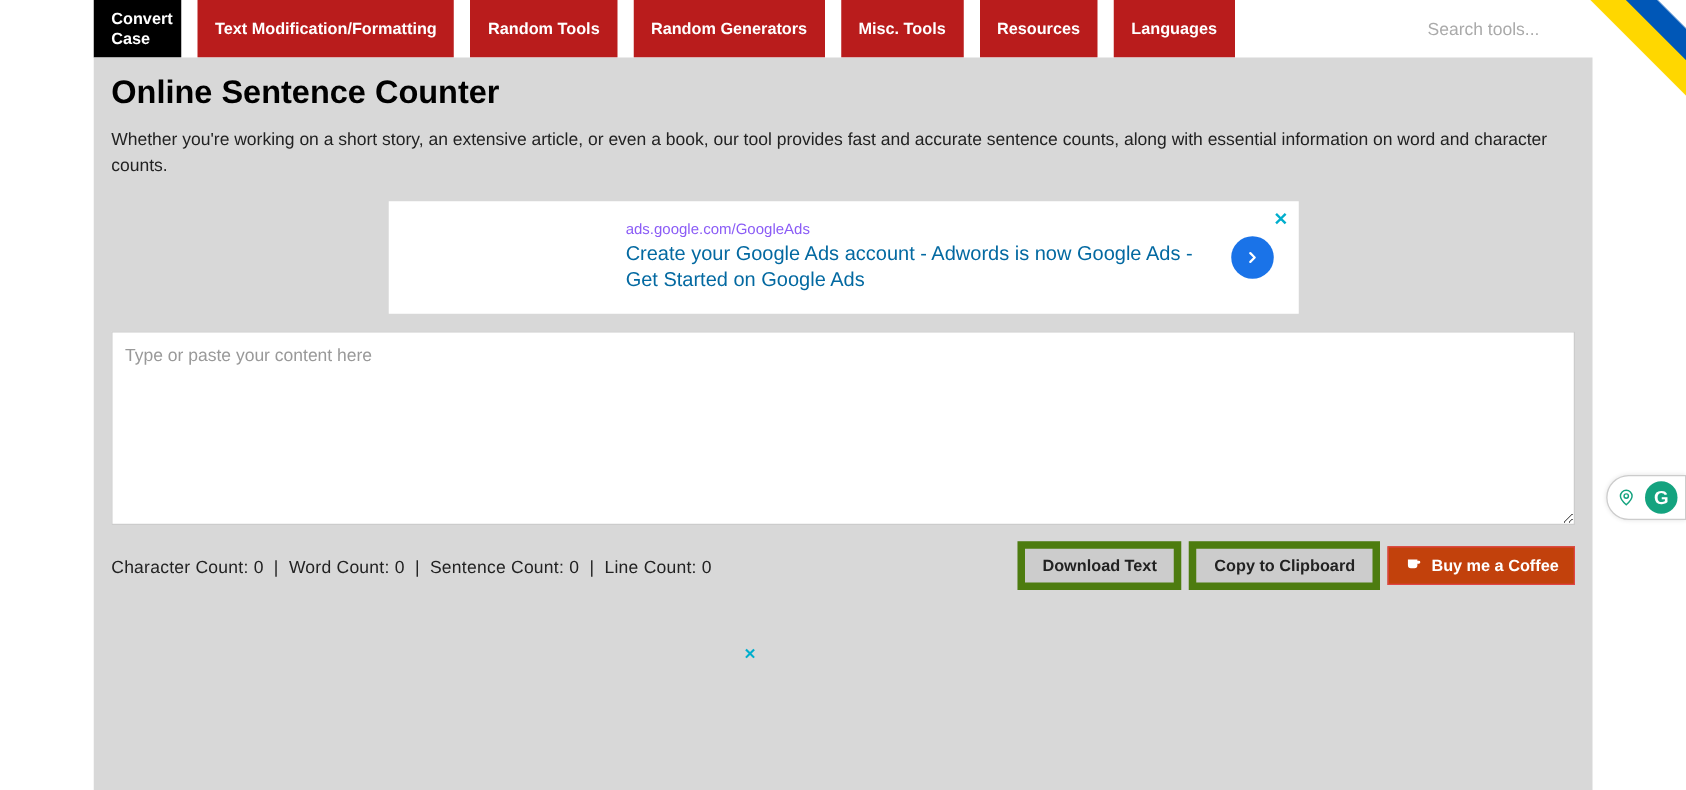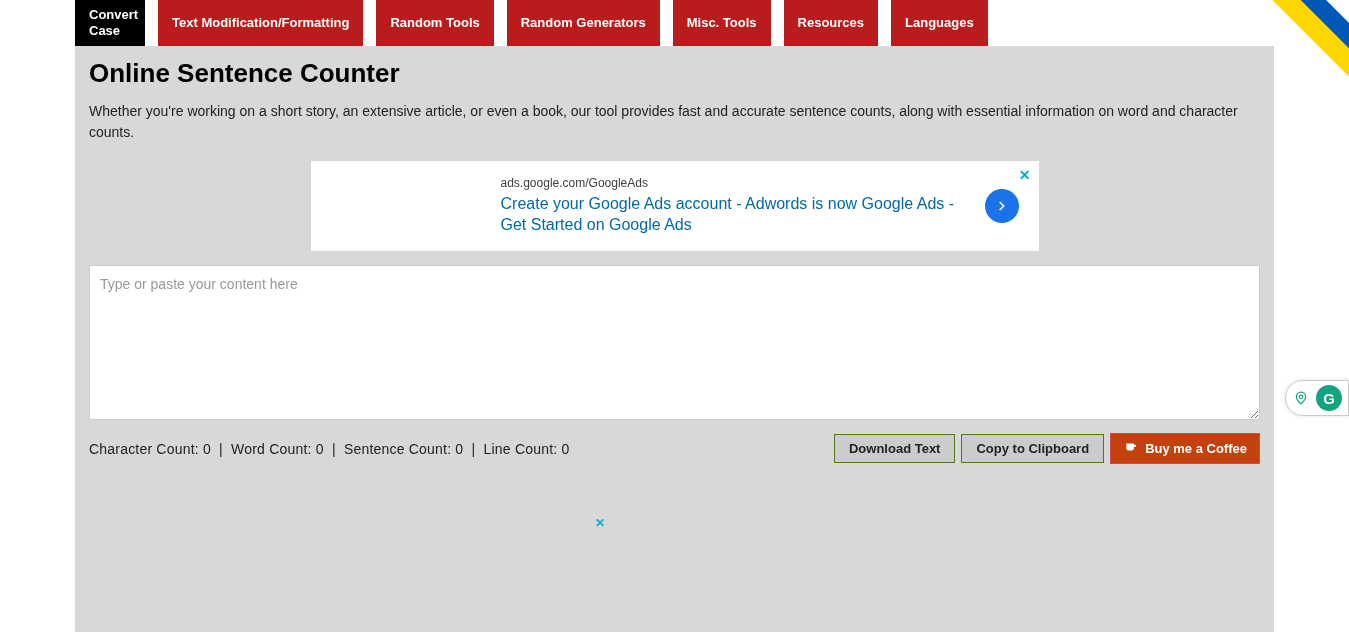--- a/index.html
+++ b/index.html
@@ -9,29 +9,29 @@
 .nav-item.active { background: #000; }
 .nav-spacer { flex: 1; }
 .search-input { border: none; outline: none; font-size: 14px; padding: 8px; color: #888; background: transparent; width: 140px; }
 .search-input::placeholder { color: #aaa; }
 .content { background: #d8d8d8; padding: 12px 0 200px 0; margin: 0 75px; }
 .content-inner { padding: 0 14px; }
 h1 { font-size: 26px; font-weight: bold; margin-bottom: 12px; color: #000000; }
 .desc { font-size: 14px; color: #222; line-height: 1.5; margin-bottom: 18px; }
 .ad { background: #fff; width: 728px; height: 90px; margin: 0 auto 12px auto; position: relative; display: flex; align-items: center; padding: 10px 60px 10px 190px; }
 .ad-close { position: absolute; top: 6px; right: 8px; color: #00aecd; font-size: 14px; cursor: pointer; font-weight: bold; }
-.ad-url { font-size: 12px; color: #404040; margin-bottom: 4px; }
+.ad-url { font-size: 12px; color: #8b5cf6; margin-bottom: 4px; }
 .ad-title { font-size: 16px; color: #0369a1; line-height: 1.3; }
 .ad-arrow { position: absolute; right: 20px; top: 50%; transform: translateY(-50%); width: 34px; height: 34px; background: #1a73e8; border-radius: 50%; display: flex; align-items: center; justify-content: center; color: #fff; font-size: 16px; cursor: pointer; }
 .textarea-wrap { background: #d8d8d8; padding: 2px 0 0 0; }
 textarea { width: 100%; height: 155px; border: 1px solid #ccc; padding: 10px; font-size: 14px; font-family: inherit; resize: vertical; outline: none; }
 textarea::placeholder { color: #999; }
 .stats-row { display: flex; align-items: center; padding: 10px 0; font-size: 14px; color: #222; }
 .stats-row .stats { flex: 1; letter-spacing: 0.2px; }
-.btn { background: #ccc; border: 1px solid #4d7c0f; padding: 6px 14px; font-size: 13px; font-weight: bold; cursor: pointer; color: #222; margin-left: 6px; }
+.btn { background: #ccc; border: 6px solid #4d7c0f; padding: 6px 14px; font-size: 13px; font-weight: bold; cursor: pointer; color: #222; margin-left: 6px; }
 .btn-red { background: #c2410c; border: 1px solid #e04444; color: #fff; display: inline-flex; align-items: center; gap: 6px; padding: 6px 12px; }
 .small-ad-close { position: absolute; top: 470px; left: 520px; color: #00aecd; font-size: 12px; font-weight: bold; cursor: pointer; }
 .ribbon { position: fixed; top: 0; right: 0; width: 0; height: 0; pointer-events: none; }
 .ribbon-stripes { position: absolute; top: -40px; right: -40px; width: 110px; height: 110px; transform: rotate(45deg); overflow: hidden; }
 .stripe-blue { background: #0057b7; height: 18px; width: 200px; }
 .stripe-yellow { background: #ffd700; height: 20px; width: 200px; }
 .grammarly { position: fixed; right: 0; top: 380px; display: flex; align-items: center; background: #fff; border: 1px solid #ccc; border-radius: 22px 0 0 22px; padding: 4px 6px; gap: 6px; box-shadow: 0 0 4px rgba(0,0,0,0.12); }
 .gram-pin { width: 18px; height: 18px; display: flex; align-items: center; justify-content: center; font-size: 14px; color: #14a37f; }
 .gram-circle { width: 26px; height: 26px; background: #14a37f; border-radius: 50%; display: flex; align-items: center; justify-content: center; color: #fff; font-weight: bold; font-size: 15px; }
 </style>
@@ -54,20 +54,21 @@
   <div class="nav-item">
       <span>Misc. Tools</span>
     </div>
   <div class="nav-item">
       <span>Resources</span>
     </div>
   <div class="nav-item">
       <span>Languages</span>
     </div>
   <div class="nav-spacer"></div>
+  <input class="search-input" placeholder="Search tools..." style="">
 </div>
 
 <div class="content" style="position:relative;">
   <div class="content-inner">
     <h1>Online Sentence Counter</h1>
     <p class="desc">Whether you're working on a short story, an extensive article, or even a book, our tool provides fast and accurate sentence counts, along with essential information on word and character counts.</p>
 
     <div class="ad">
       <span class="ad-close">✕</span>
       <div>

